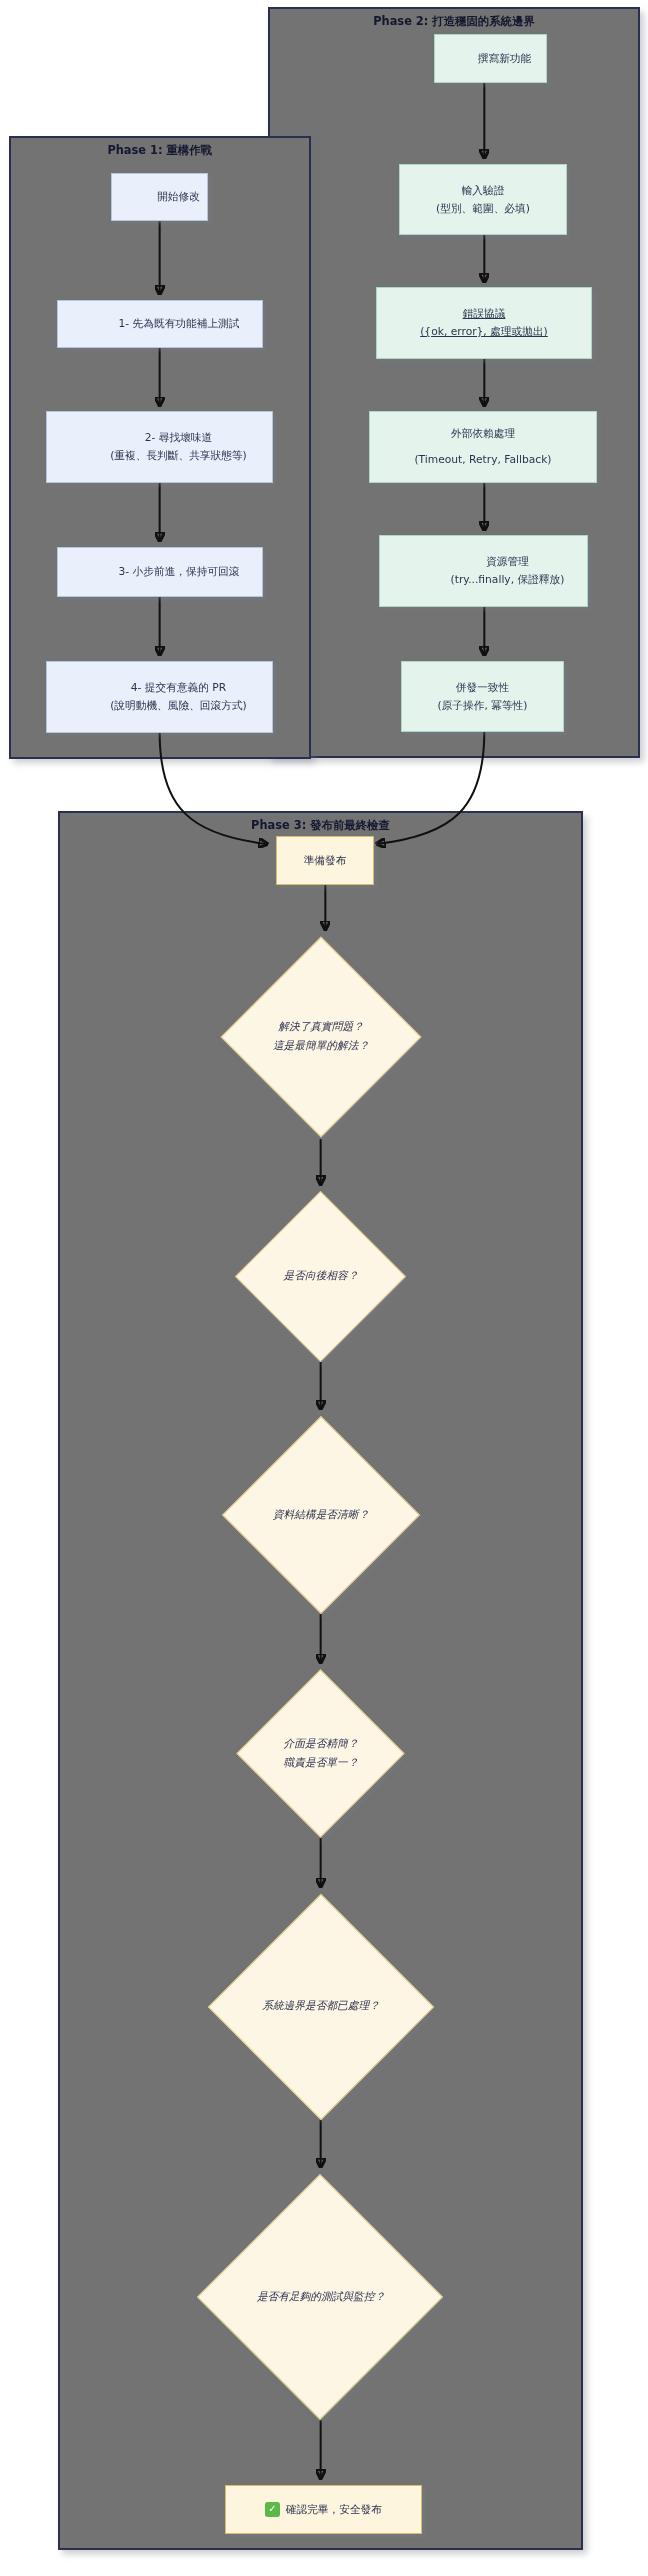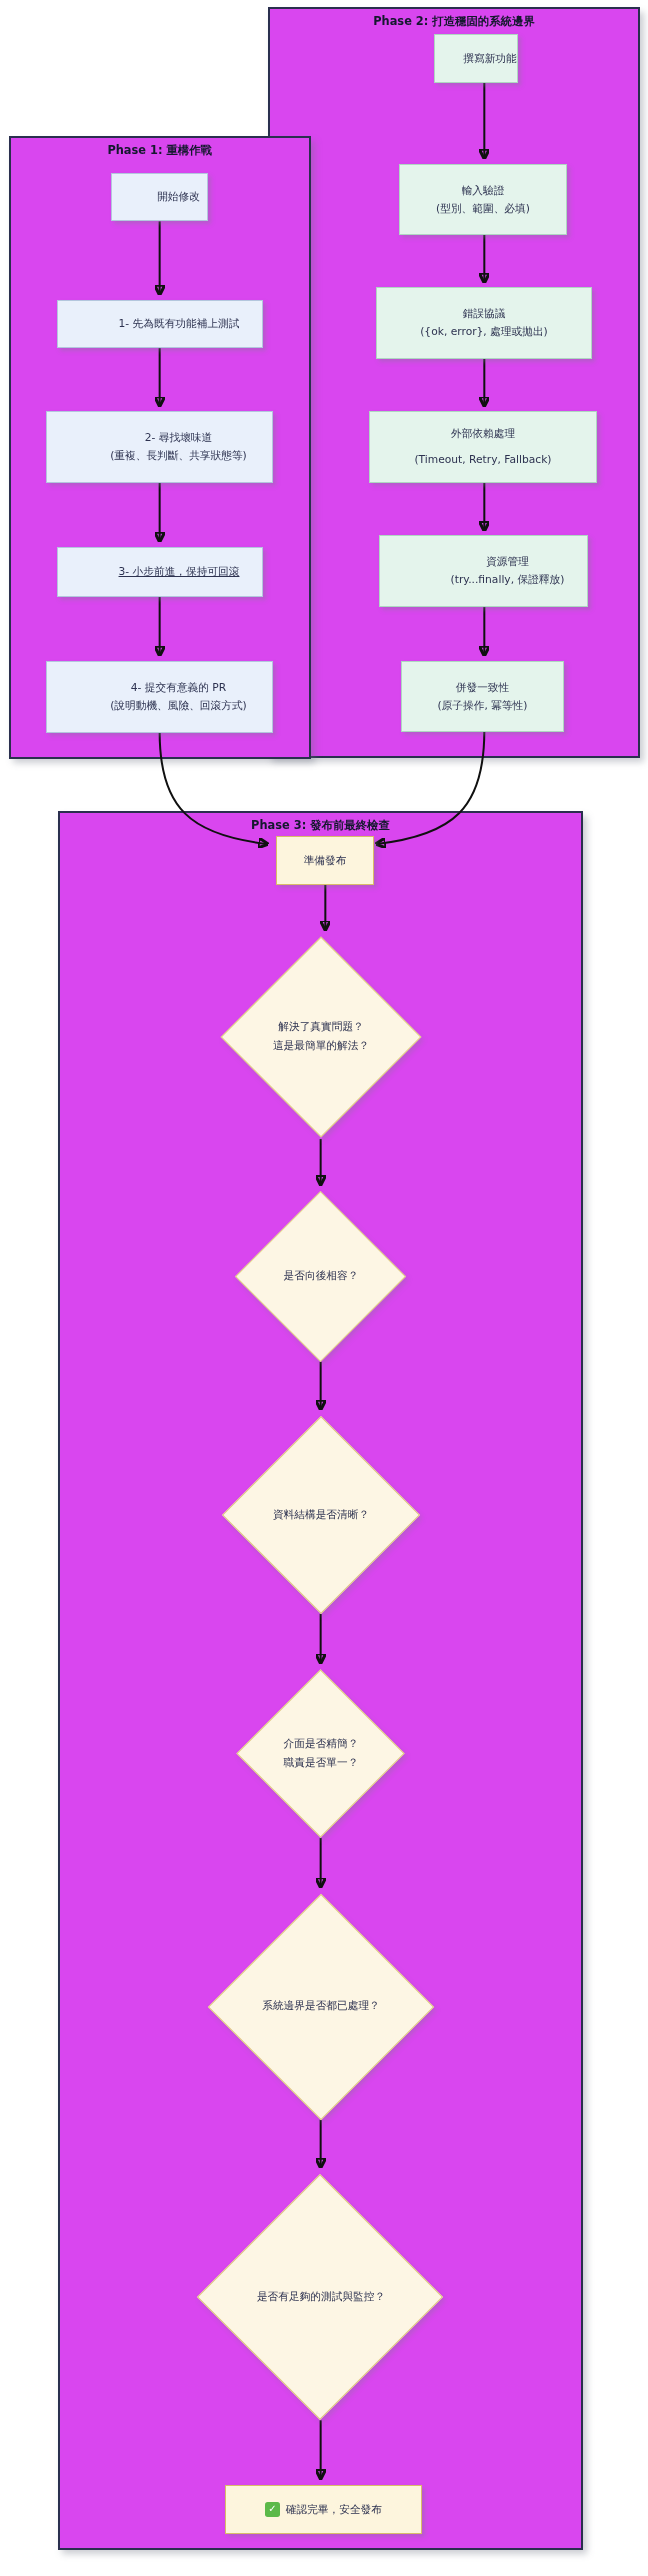--- a/index.html
+++ b/index.html
@@ -1,21 +1,21 @@
 <!DOCTYPE html>
 <html style="font-size:10.7px"><head>
 <meta charset="utf-8">
 <style>
   html,body{margin:0;padding:0;background:#ffffff;}
   #canvas{
     position:relative;width:648px;height:2576px;background:#ffffff;overflow:hidden;
     font-family:"DejaVu Sans","Liberation Sans",sans-serif;
   }
   .subgraph{
-    position:absolute;background:#d946ef;border:2px solid #2a2f4e;
+    position:absolute;background:#737373;border:2px solid #2a2f4e;
     box-shadow:4px 4.7px 6.7px rgba(110,115,130,.35);box-sizing:border-box;z-index:0;
   }
   .sg-title{
     position:absolute;top:5.4px;left:0;right:0;text-align:center;
     font-weight:bold;font-size:11.4px;color:#14182e;z-index:2;
   }
   .node{
     position:absolute;display:flex;flex-direction:column;justify-content:center;align-items:center;
     text-align:center;font-size:10.7px;line-height:1.65;color:#2d3250;z-index:2;box-sizing:border-box;
   }
@@ -24,21 +24,21 @@
   .node.green{background:#e4f4ec;border:1.3px solid #aed7c1;box-shadow:2.7px 3.4px 4px rgba(120,125,140,.35);}
   .node.cream{background:#fdf5dd;border:1.3px solid #d9bc68;box-shadow:2.7px 3.4px 4px rgba(120,125,140,.35);}
   .diamond{
     position:absolute;transform:rotate(45deg);background:#fdf6e4;border:1.3px solid #ddc47f;
     z-index:1;box-sizing:border-box;box-shadow:4px 0.7px 5.4px rgba(120,125,140,.30);
   }
   .dlabel{
     position:absolute;z-index:3;text-align:center;color:#2d3250;font-size:10.7px;line-height:1.75;
     transform:translate(-50%,-50%);
   }
-  .dlabel .nl{white-space:nowrap;}
+  .dlabel .nl{white-space:nowrap;font-style:italic;}
   #edges{position:absolute;left:0;top:0;z-index:1;pointer-events:none;}
   #edges line,#edges path{stroke:#101010;stroke-width:3;fill:none;}
   .final-row{flex-direction:row !important;gap:6px;}
   .check-icon{
     display:inline-flex;align-items:center;justify-content:center;
     width:14.8px;height:14.8px;background:#5cb949;border-radius:2.7px;
     color:#ffffff;font-weight:bold;font-size:10px;flex:0 0 auto;
   }
 </style>
 </head>
@@ -90,36 +90,36 @@
   <div class="node blue" style="left:111px;top:173px;width:97px;height:48px;">
     <div class="nl">開始修改</div>
   </div>
   <div class="node blue" style="left:57px;top:300px;width:206px;height:48px;">
     <div class="nl">1- 先為既有功能補上測試</div>
   </div>
   <div class="node blue" style="left:46px;top:411px;width:227px;height:72px;">
     <div class="nl">2- 尋找壞味道</div>
     <div class="nl">(重複、長判斷、共享狀態等)</div>
   </div>
-  <div class="node blue" style="left:57px;top:547px;width:206px;height:50px;text-decoration:underline;">
+  <div class="node blue" style="left:57px;top:547px;width:206px;height:50px;">
     <div class="nl">3- 小步前進，保持可回滾</div>
   </div>
   <div class="node blue" style="left:46px;top:661px;width:227px;height:72px;">
     <div class="nl">4- 提交有意義的 PR</div>
     <div class="nl">(說明動機、風險、回滾方式)</div>
   </div>
 
-  <div class="node green" style="left:434px;top:34px;width:84px;height:49px;padding-left:28px;">
+  <div class="node green" style="left:434px;top:34px;width:113px;height:49px;padding-left:28px;">
     <div class="nl">撰寫新功能</div>
   </div>
   <div class="node green" style="left:399px;top:164px;width:168px;height:71px;">
     <div class="nl">輸入驗證</div>
     <div class="nl">(型別、範圍、必填)</div>
   </div>
-  <div class="node green" style="left:376px;top:287px;width:216px;height:72px;">
+  <div class="node green" style="left:376px;top:287px;width:216px;height:72px;text-decoration:underline;">
     <div class="nl">錯誤協議</div>
     <div class="nl">({ok, error}, 處理或拋出)</div>
   </div>
   <div class="node green" style="left:369px;top:411px;width:228px;height:72px;gap:8px;">
     <div class="nl">外部依賴處理</div>
     <div class="nl">(Timeout, Retry, Fallback)</div>
   </div>
   <div class="node green" style="left:379px;top:535px;width:209px;height:72px;padding-left:48px;">
     <div class="nl">資源管理</div>
     <div class="nl">(try...finally, 保證釋放)</div>

